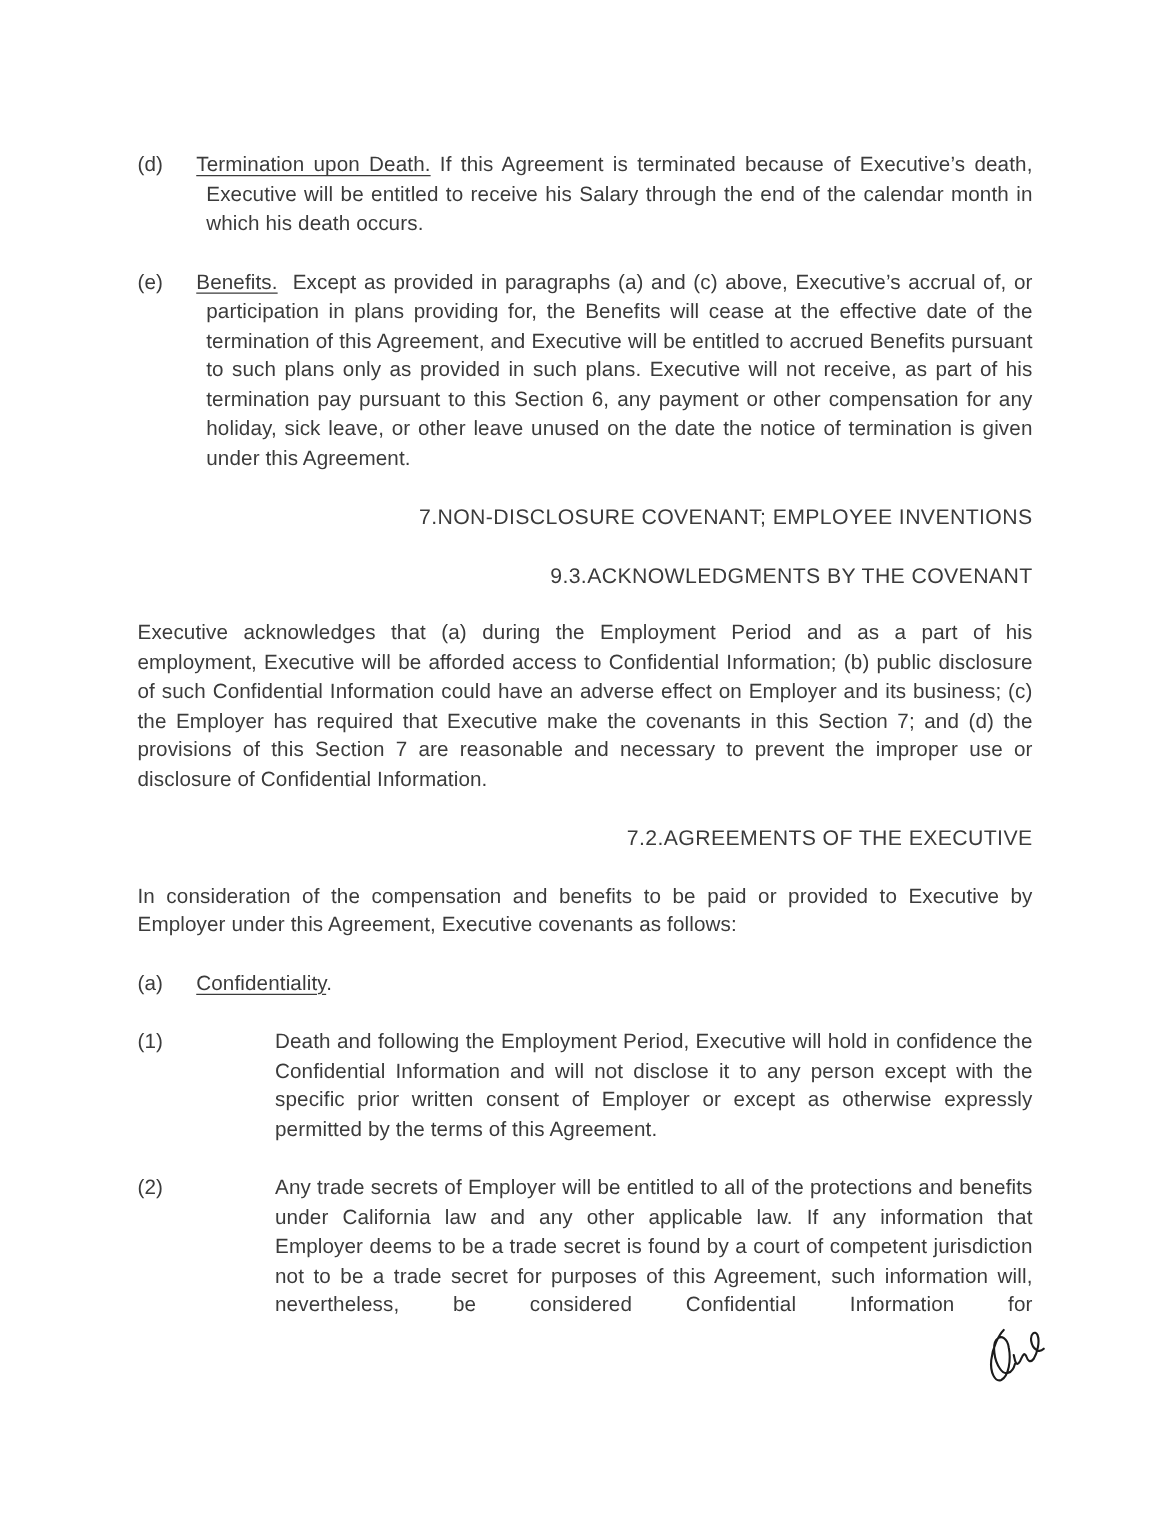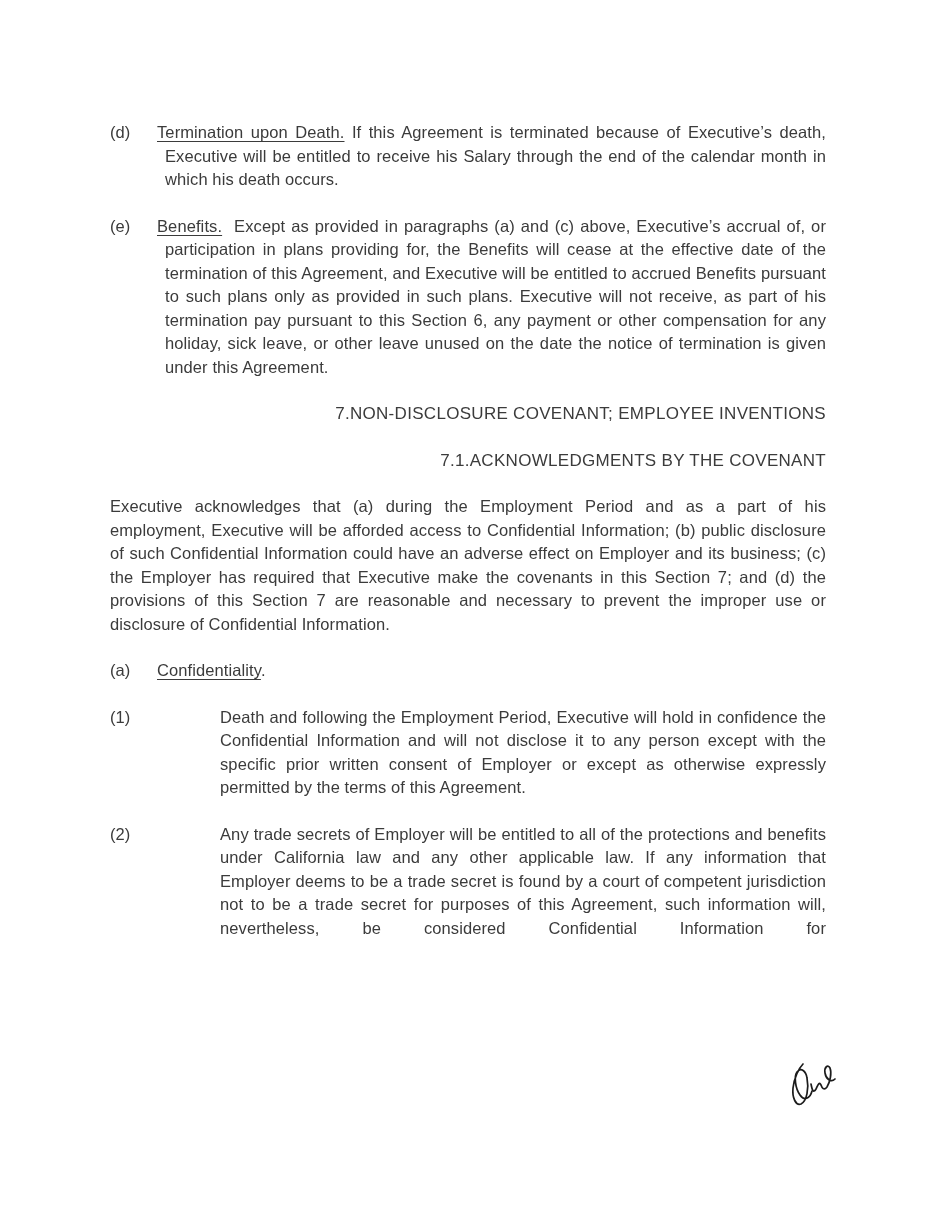--- a/index.html
+++ b/index.html
@@ -95,26 +95,30 @@
     <div class="block hang">
       <span class="label">(e)</span>
       <span class="u">Benefits.</span><span>&nbsp; Except as provided in paragraphs (a) and (c) above, Executive’s accrual of, or participation in plans providing for, the Benefits will cease at the effective date of the termination of this Agreement, and Executive will be entitled to accrued Benefits pursuant to such plans only as provided in such plans. Executive will not receive, as part of his termination pay pursuant to this Section 6, any payment or other compensation for any holiday, sick leave, or other leave unused on the date the notice of termination is given under this Agreement.</span>
     </div>
 
     <div class="block heading">
       <span class="num">7.</span><span>NON-DISCLOSURE COVENANT; EMPLOYEE INVENTIONS</span>
     </div>
 
     <div class="block heading">
-      <span class="num">7.1.</span><span>ACKNOWLEDGMENTS BY THE COVENANT</span>
+      <span class="num">9.3.</span><span>ACKNOWLEDGMENTS BY THE COVENANT</span>
     </div>
 
     <div class="block">Executive acknowledges that (a) during the Employment Period and as a part of his employment, Executive will be afforded access to Confidential Information; (b) public disclosure of such Confidential Information could have an adverse effect on Employer and its business; (c) the Employer has required that Executive make the covenants in this Section 7; and (d) the provisions of this Section 7 are reasonable and necessary to prevent the improper use or disclosure of Confidential Information.</div>
 
+    <div class="block heading">
+      <span class="num">7.2.</span><span>AGREEMENTS OF THE EXECUTIVE</span>
+    </div>
 
+    <div class="block">In consideration of the compensation and benefits to be paid or provided to Executive by Employer under this Agreement, Executive covenants as follows:</div>
 
     <div class="block hang">
       <span class="label">(a)</span>
       <span class="u">Confidentiality</span><span>.</span>
     </div>
 
     <div class="block hang2">
       <span class="label">(1)</span>
       <span>Death and following the Employment Period, Executive will hold in confidence the Confidential Information and will not disclose it to any person except with the specific prior written consent of Employer or except as otherwise expressly permitted by the terms of this Agreement.</span>
     </div>

